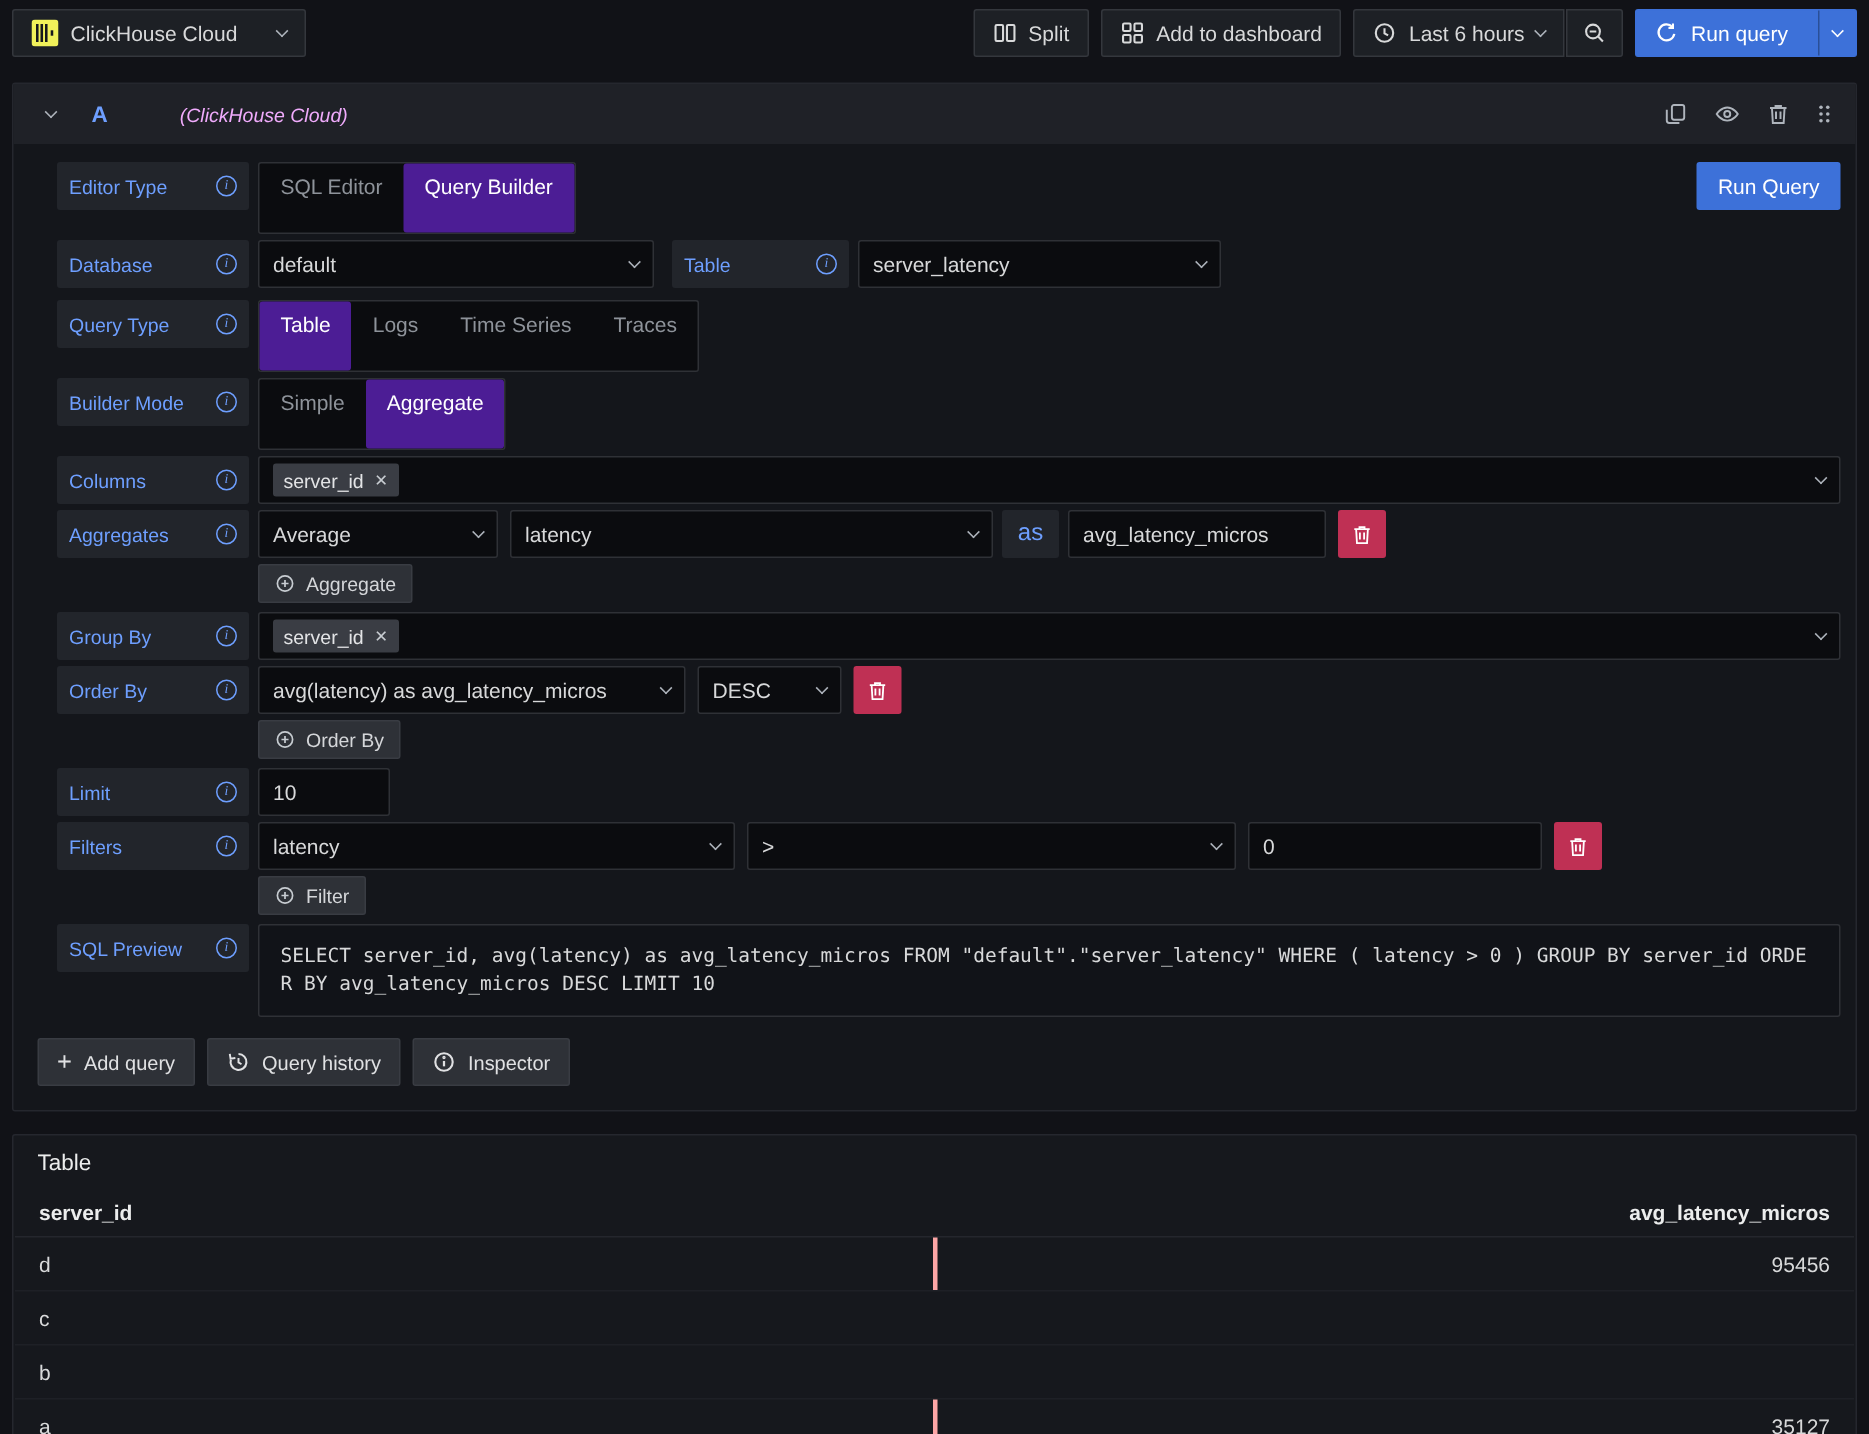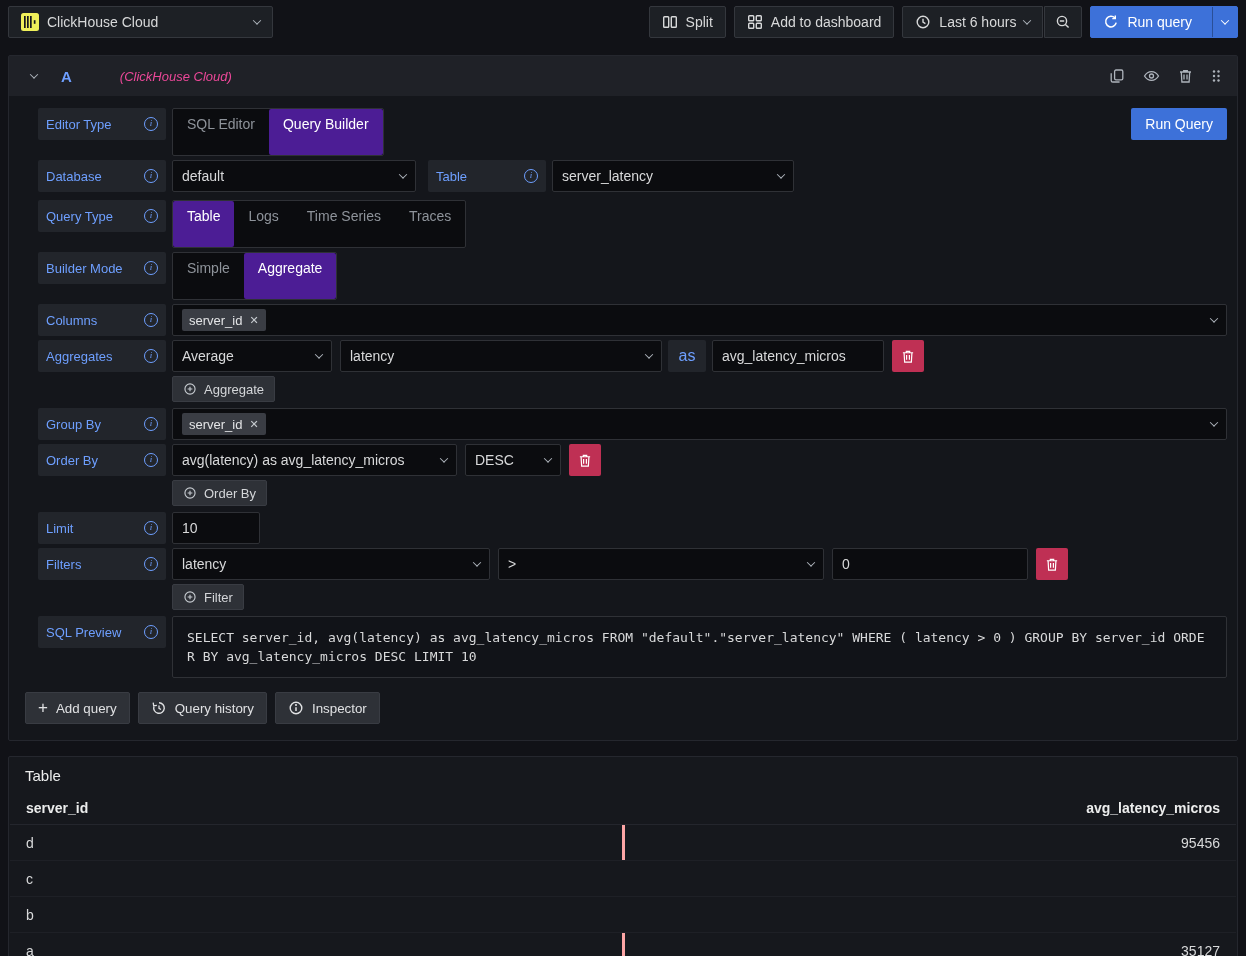--- a/index.html
+++ b/index.html
@@ -7,36 +7,36 @@
 
   
   .chev { display:inline-block; width:6px; height:6px; border-right:1.5px solid #aeb4bc; border-bottom:1.5px solid #aeb4bc; transform:rotate(45deg) translate(-1px,-1px); flex:none; }
   .chev.white { border-color:#fff; }
   .info-icon { width:14px; height:14px; border:1.3px solid #6e9fff; border-radius:50%; color:#6e9fff; font-size:9px; line-height:11px; text-align:center; font-family:"Liberation Serif",serif; font-style:italic; flex:none; }
   svg { display:block; }
 
   
   .topbar { display:flex; justify-content:space-between; align-items:center; padding:6px 8px; }
   .tb-btn { height:32px; display:flex; align-items:center; gap:8px; padding:0 12px; background:#1d2025; border:1px solid #34373d; border-radius:2px; color:#d8d9da; font-weight:500; cursor:pointer; white-space:nowrap; }
-  .ds-picker { width:265px; justify-content:flex-start; }
+  .ds-picker { width:196px; justify-content:flex-start; }
   .ds-picker .chev { margin-left:auto; }
   .tb-right { display:flex; gap:8px; align-items:center; }
   .btn-group { display:flex; gap:1px; }
   .btn-group .tb-btn:first-child { border-radius:2px 0 0 2px; }
   .btn-group .tb-btn:last-child { border-radius:0 2px 2px 0; padding:0 10px; }
   .run-query { background:#3d71d9; border:1px solid #3d71d9; color:#fff; padding:0; }
   .run-query .rq-main { display:flex; align-items:center; gap:8px; padding:0 12px; }
   .run-query .rq-caret { display:flex; align-items:center; padding:0 9px; height:100%; border-left:1px solid rgba(0,0,0,.3); }
 
   
   .editor-panel { margin:11px 8px 0; border:1px solid #25272e; border-radius:2px; background:#14161b; }
   .editor-header { height:40px; background:#1f2127; display:flex; align-items:center; padding:0 16px; }
   .eh-chev { margin:0 0 0 6px; }
   .eh-ref { color:#6e9fff; font-weight:700; font-size:15px; margin-left:24px; }
-  .eh-ds { color:#ec4899; font-style:italic; font-size:13px; margin-left:48px; }
+  .eh-ds { color:#f0abfc; font-style:italic; font-size:13px; margin-left:48px; }
   .eh-icons { margin-left:auto; display:flex; align-items:center; gap:18px; }
   .eh-icons > span { cursor:pointer; display:flex; }
 
   .editor-body { padding:12px 10px 0 29px; }
   .frow { display:flex; align-items:flex-start; margin-bottom:4px; }
   .flabel { width:128px; height:32px; flex:none; background:#22252b; border-radius:2px; color:#6e9fff; font-size:13px; font-weight:500; display:flex; align-items:center; justify-content:space-between; padding:0 8px; margin-right:6px; }
   .subrow { margin:2px 0 6px 134px; }
   .add-btn { height:26px; display:flex; align-items:center; gap:7px; padding:0 10px; background:#2e3137; border:1px solid #393c43; border-radius:2px; color:#d4d6d9; font-size:13px; font-weight:500; cursor:pointer; }
 
   .seg-group { display:flex; background:#0b0c0f; border:1px solid #2f3136; border-radius:2px; height:48px; padding:0; }
@@ -202,21 +202,21 @@
         <span class="seg sel">Query Builder</span>
       </div>
       <button class="run-query-inline">Run Query</button>
     </div>
 
     <div class="frow">
       <div class="flabel">
         <span>Database</span>
         <span class="info-icon">i</span>
       </div>
-      <div class="select" style="width:244px">
+      <div class="select" style="width:264px">
         <span>default</span>
           <span class="chev"></span>
       </div>
       <div class="flabel" style="margin-left:12px;width:118px">
         <span>Table</span>
         <span class="info-icon">i</span>
       </div>
       <div class="select" style="width:242px">
         <span>server_latency</span>
           <span class="chev"></span>

